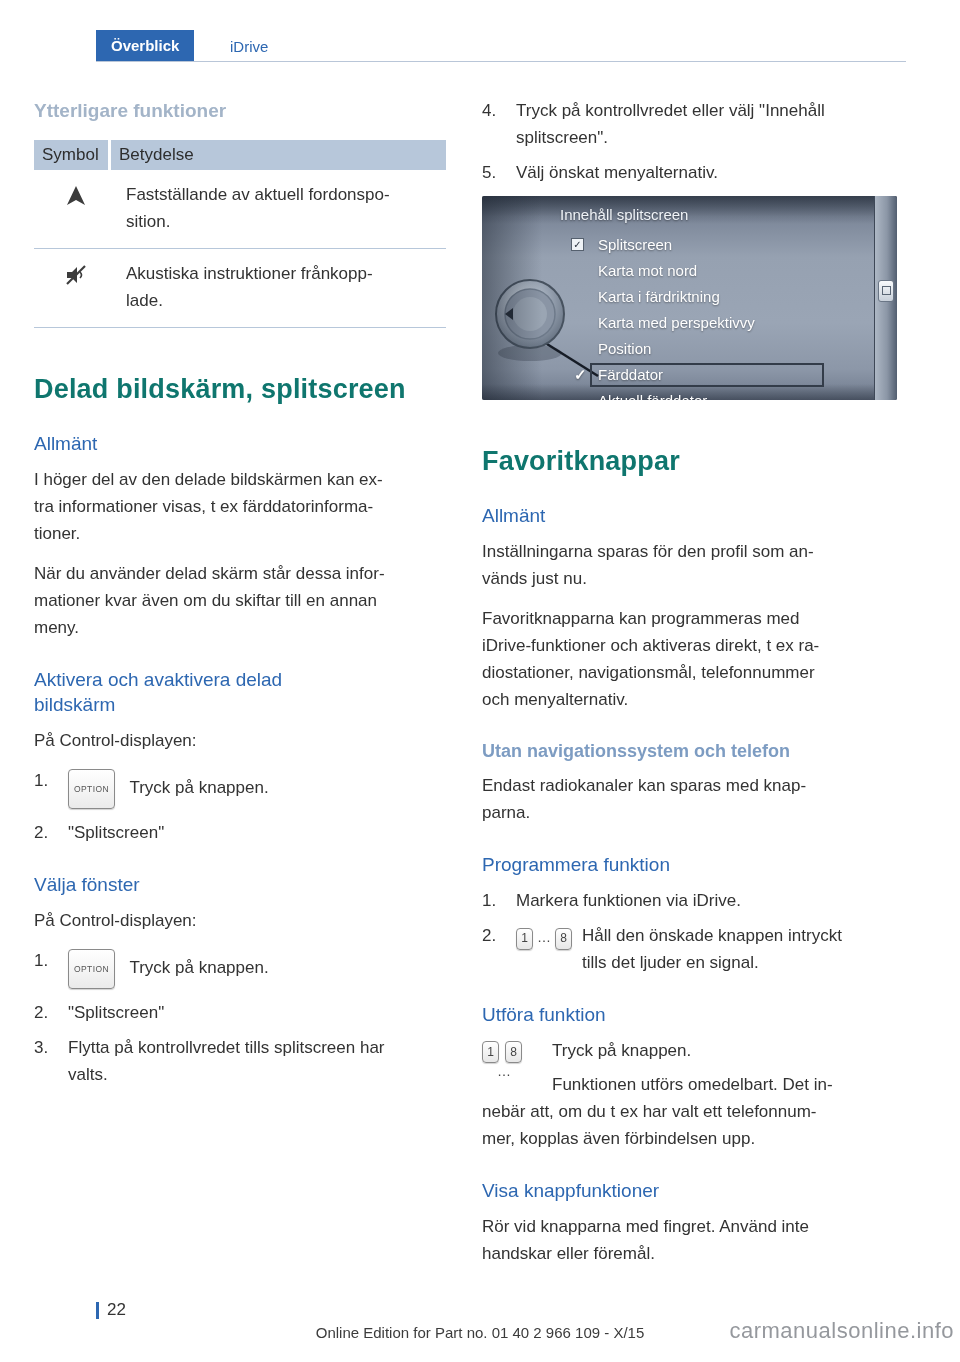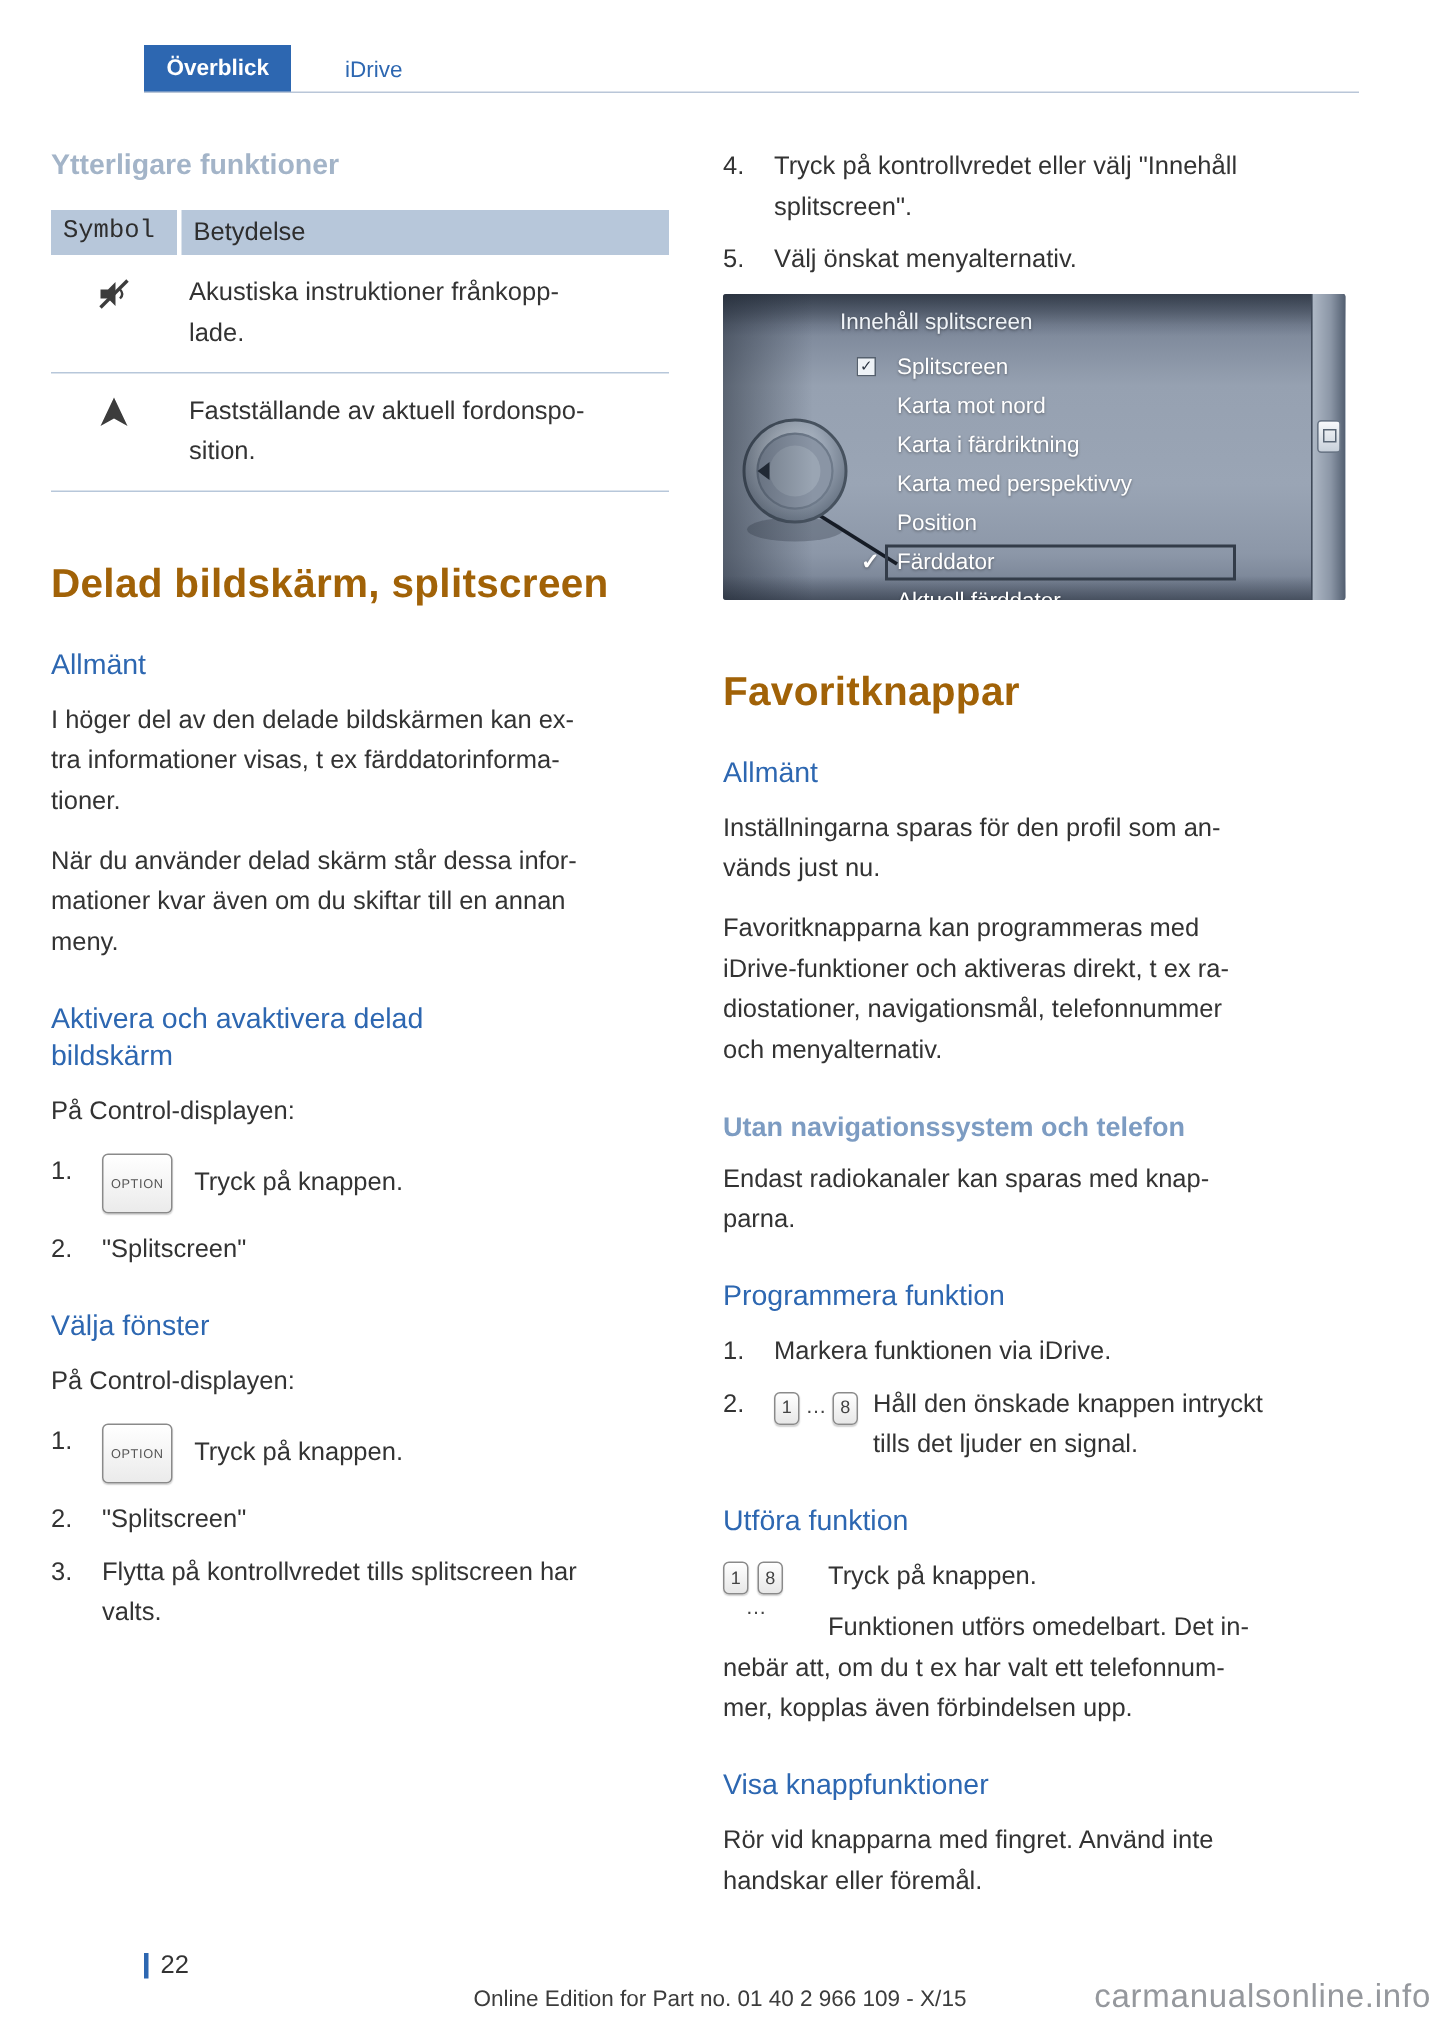--- a/index.html
+++ b/index.html
@@ -9,31 +9,31 @@
   
   .header-box{position:absolute;left:96px;top:30px;background:#2d67b1;color:#fff;font-size:15px;font-weight:bold;padding:7px 15px 8px;}
   .header-section{position:absolute;left:230px;top:38px;color:#2d67b1;font-size:15px;}
   .header-rule{position:absolute;left:96px;width:810px;top:61px;height:1px;background:#b9c6d8;}
 
   
   .col-left{position:absolute;left:34px;top:100px;width:412px;}
   .col-right{position:absolute;left:482px;top:97px;width:420px;}
 
   .light-h{color:#a3b4c8;font-size:19px;font-weight:bold;margin:0 0 18px;}
-  .h1{color:#a16207;font-size:27px;font-weight:bold;margin:46px 0 22px;letter-spacing:.2px;}
+  .h1{color:#0f766e;font-size:27px;font-weight:bold;margin:46px 0 22px;letter-spacing:.2px;}
   .h2{color:#2d67b1;font-size:19px;font-weight:normal;margin:26px 0 10px;line-height:25px;}
   .h3light{color:#7d9cc2;font-size:18px;font-weight:bold;margin:28px 0 10px;}
   .para{font-size:17px;line-height:27px;margin:0 0 13px;}
   .preline{white-space:pre-line;}
 
   
   .tbl{width:412px;font-size:17px;margin-bottom:4px;}
   .tbl-head{display:flex;gap:3px;}
   .tbl-head .cell{background:#b7c7da;padding:5px 8px;box-sizing:border-box;color:#2e2e2e;}
-  .cell-sym{width:84px;font-family:Liberation Mono, monospace;}
+  .cell-sym{width:74px;}
   .cell-mean{flex:1;}
   .tbl-row{display:flex;border-bottom:1px solid #b7c7da;padding:11px 0 13px;align-items:flex-start;}
   .tbl-row .icon-cell{width:84px;display:flex;justify-content:center;padding-top:3px;}
   .tbl-row .txt-cell{flex:1;line-height:27px;padding-left:8px;box-sizing:border-box;}
 
   
   .step{display:flex;font-size:17px;line-height:27px;margin:0 0 8px;}
   .step .num{flex:0 0 34px;}
   .step .body{flex:1;display:block;}
 
@@ -89,37 +89,37 @@
 
     <div class="light-h">Ytterligare funktioner</div>
 
     <div class="tbl">
       <div class="tbl-head">
         <div class="cell cell-sym">Symbol</div>
         <div class="cell cell-mean">Betydelse</div>
       </div>
       <div class="tbl-row">
         <div class="icon-cell">
+          <svg viewBox="0 0 24 24" width="24" height="24">
+            <polygon points="12,2 21,21 12,16 3,21" fill="#3c3c3c"></polygon>
+          </svg>
+        </div>
+        <div class="txt-cell preline">Fastställande av aktuell fordonspo-
+sition.</div>
+      </div>
+      <div class="tbl-row">
+        <div class="icon-cell">
           <svg viewBox="0 0 24 24" width="26" height="24">
             <polygon points="3,9 8,9 13,4 13,20 8,15 3,15" fill="#3c3c3c"></polygon>
             <path d="M16 9 q3 3 0 6" stroke="#3c3c3c" fill="none" stroke-width="1.6"></path>
             <line x1="3" y1="21" x2="21" y2="3" stroke="#3c3c3c" stroke-width="2.2"></line>
           </svg>
         </div>
         <div class="txt-cell preline">Akustiska instruktioner frånkopp-
 lade.</div>
-      </div>
-      <div class="tbl-row">
-        <div class="icon-cell">
-          <svg viewBox="0 0 24 24" width="24" height="24">
-            <polygon points="12,2 21,21 12,16 3,21" fill="#3c3c3c"></polygon>
-          </svg>
-        </div>
-        <div class="txt-cell preline">Fastställande av aktuell fordonspo-
-sition.</div>
       </div>
     </div>
 
     <div class="h1">Delad bildskärm, splitscreen</div>
 
     <div class="h2">Allmänt</div>
     <div class="para preline">I höger del av den delade bildskärmen kan ex-
 tra informationer visas, t ex färddatorinforma-
 tioner.</div>
     <div class="para preline">När du använder delad skärm står dessa infor-

